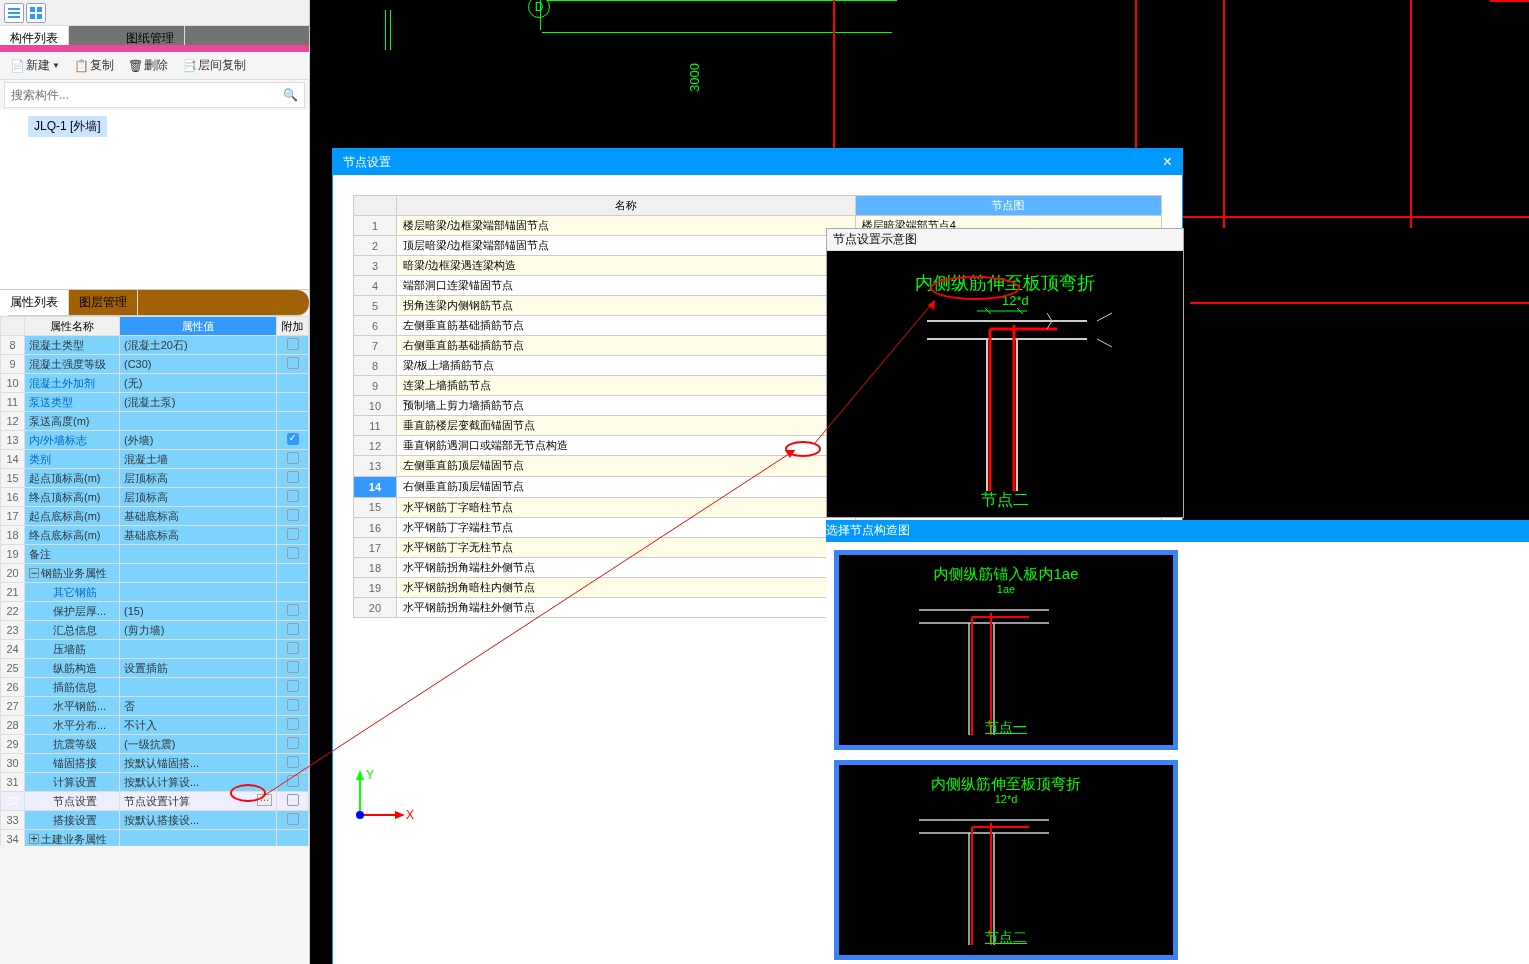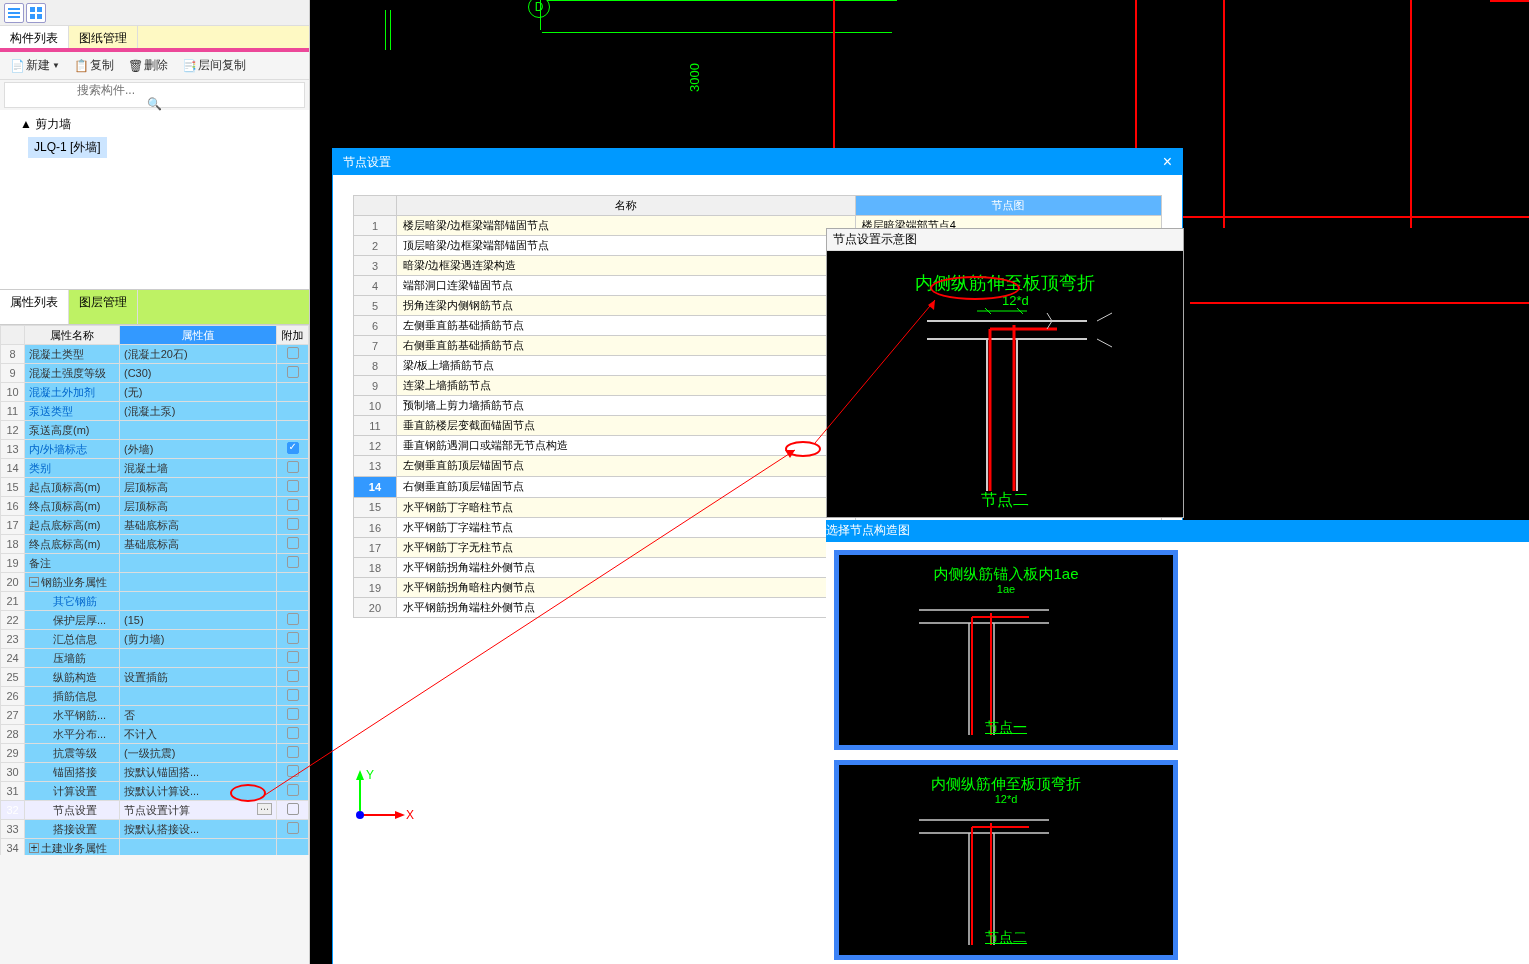--- a/index.html
+++ b/index.html
@@ -5,38 +5,38 @@
     * { margin: 0; padding: 0; box-sizing: border-box; font-family: "Microsoft YaHei", Arial, sans-serif; font-size: 12px; }
     body { background: #000; width: 1529px; height: 964px; position: relative; overflow: hidden; }
     
     
     .left-panel { position: absolute; left: 0; top: 0; width: 310px; height: 964px; background: #f5f5f5; border-right: 1px solid #ccc; }
     .toolbar-top { height: 26px; background: #f0f0f0; border-bottom: 1px solid #ddd; display: flex; align-items: center; padding: 0 4px; gap: 8px; }
     .view-btns { display: flex; gap: 2px; }
     .view-btn { width: 20px; height: 20px; background: #fff; border: 1px solid #99c; border-radius: 2px; display: flex; align-items: center; justify-content: center; cursor: pointer; }
     .view-btn svg { width: 14px; height: 14px; }
     
-    .tabs { height: 26px; background: #fef9c3; display: flex; border-bottom: 4px solid #ec4899; }
+    .tabs { height: 26px; background: #737373; display: flex; border-bottom: 7px solid #ec4899; gap: 47px; }
     .tab { padding: 4px 10px; border-right: 1px solid #ddd; cursor: pointer; }
     .tab.active { background: #fff; }
     
     .toolbar-actions { height: 28px; background: #f5f5f5; display: flex; align-items: center; padding: 0 6px; gap: 6px; border-bottom: 1px solid #ddd; }
     .action-btn { display: flex; align-items: center; gap: 2px; padding: 2px 4px; cursor: pointer; color: #333; }
     .action-icon { width: 14px; height: 14px; display: inline-block; }
     
-    .search-box { height: 26px; background: #fff; border: 1px solid #ddd; margin: 2px 4px; display: flex; align-items: center; padding: 0 6px; flex-direction: column; }
+    .search-box { height: 26px; background: #fff; border: 1px solid #ddd; margin: 2px 4px; display: flex; align-items: center; padding: 0 6px; }
     .search-box input { flex: 1; border: none; outline: none; background: transparent; color: #999; }
     .search-box .mag { cursor: pointer; }
     
     .tree-section { background: #fff; height: 180px; border-bottom: 1px solid #ccc; padding: 4px 8px; }
     .tree-item { padding: 2px 0 2px 12px; }
     .tree-child { margin-left: 20px; padding: 2px 6px; background: #cce5ff; display: inline-block; margin-top: 2px; }
     
     .props-panel { background: #f5f5f5; }
-    .props-header { height: 35px; background: #bef264; display: flex; border-bottom: 1px solid #ccc; }
+    .props-header { height: 26px; background: #a16207; display: flex; border-bottom: 1px solid #ccc; border-radius: 12px; }
     .props-table { width: 100%; border-collapse: collapse; background: #7dd3fc; }
     .props-table th, .props-table td { border: 1px solid #ddd; padding: 1px 4px; height: 19px; font-size: 11px; vertical-align: middle; }
     .props-table th { background: #f0f0f0; font-weight: normal; }
     .props-table th.header-blue { background: #3399ff; color: #fff; }
     .row-num { width: 24px; text-align: center; background: #f5f5f5; color: #666; }
     .row-num.selected { background: #3399ff; color: #fff; }
     .prop-name { width: 95px; color: #333; }
     .prop-name.blue { color: #0066cc; }
     .prop-name.indent2 { padding-left: 28px; }
     .prop-val { color: #333; }
@@ -155,21 +155,20 @@
     <div class="action-btn">
         <span class="action-icon">📑</span>
         <span>层间复制</span>
       </div>
   </div>
   <div class="search-box">
     <input type="text" placeholder="搜索构件..." style="">
     <span class="mag">🔍</span>
   </div>
   <div class="tree-section">
-    <div class="tree-item">▲ <span>剪力墙</span></div>
     <div class="tree-child">JLQ-1 [外墙]</div>
   </div>
 
   <div class="props-panel">
     <div class="props-header">
       <div class="tab active">属性列表</div>
       <div class="tab">图层管理</div>
     </div>
     <div class="props-scroll">
       <table class="props-table">

